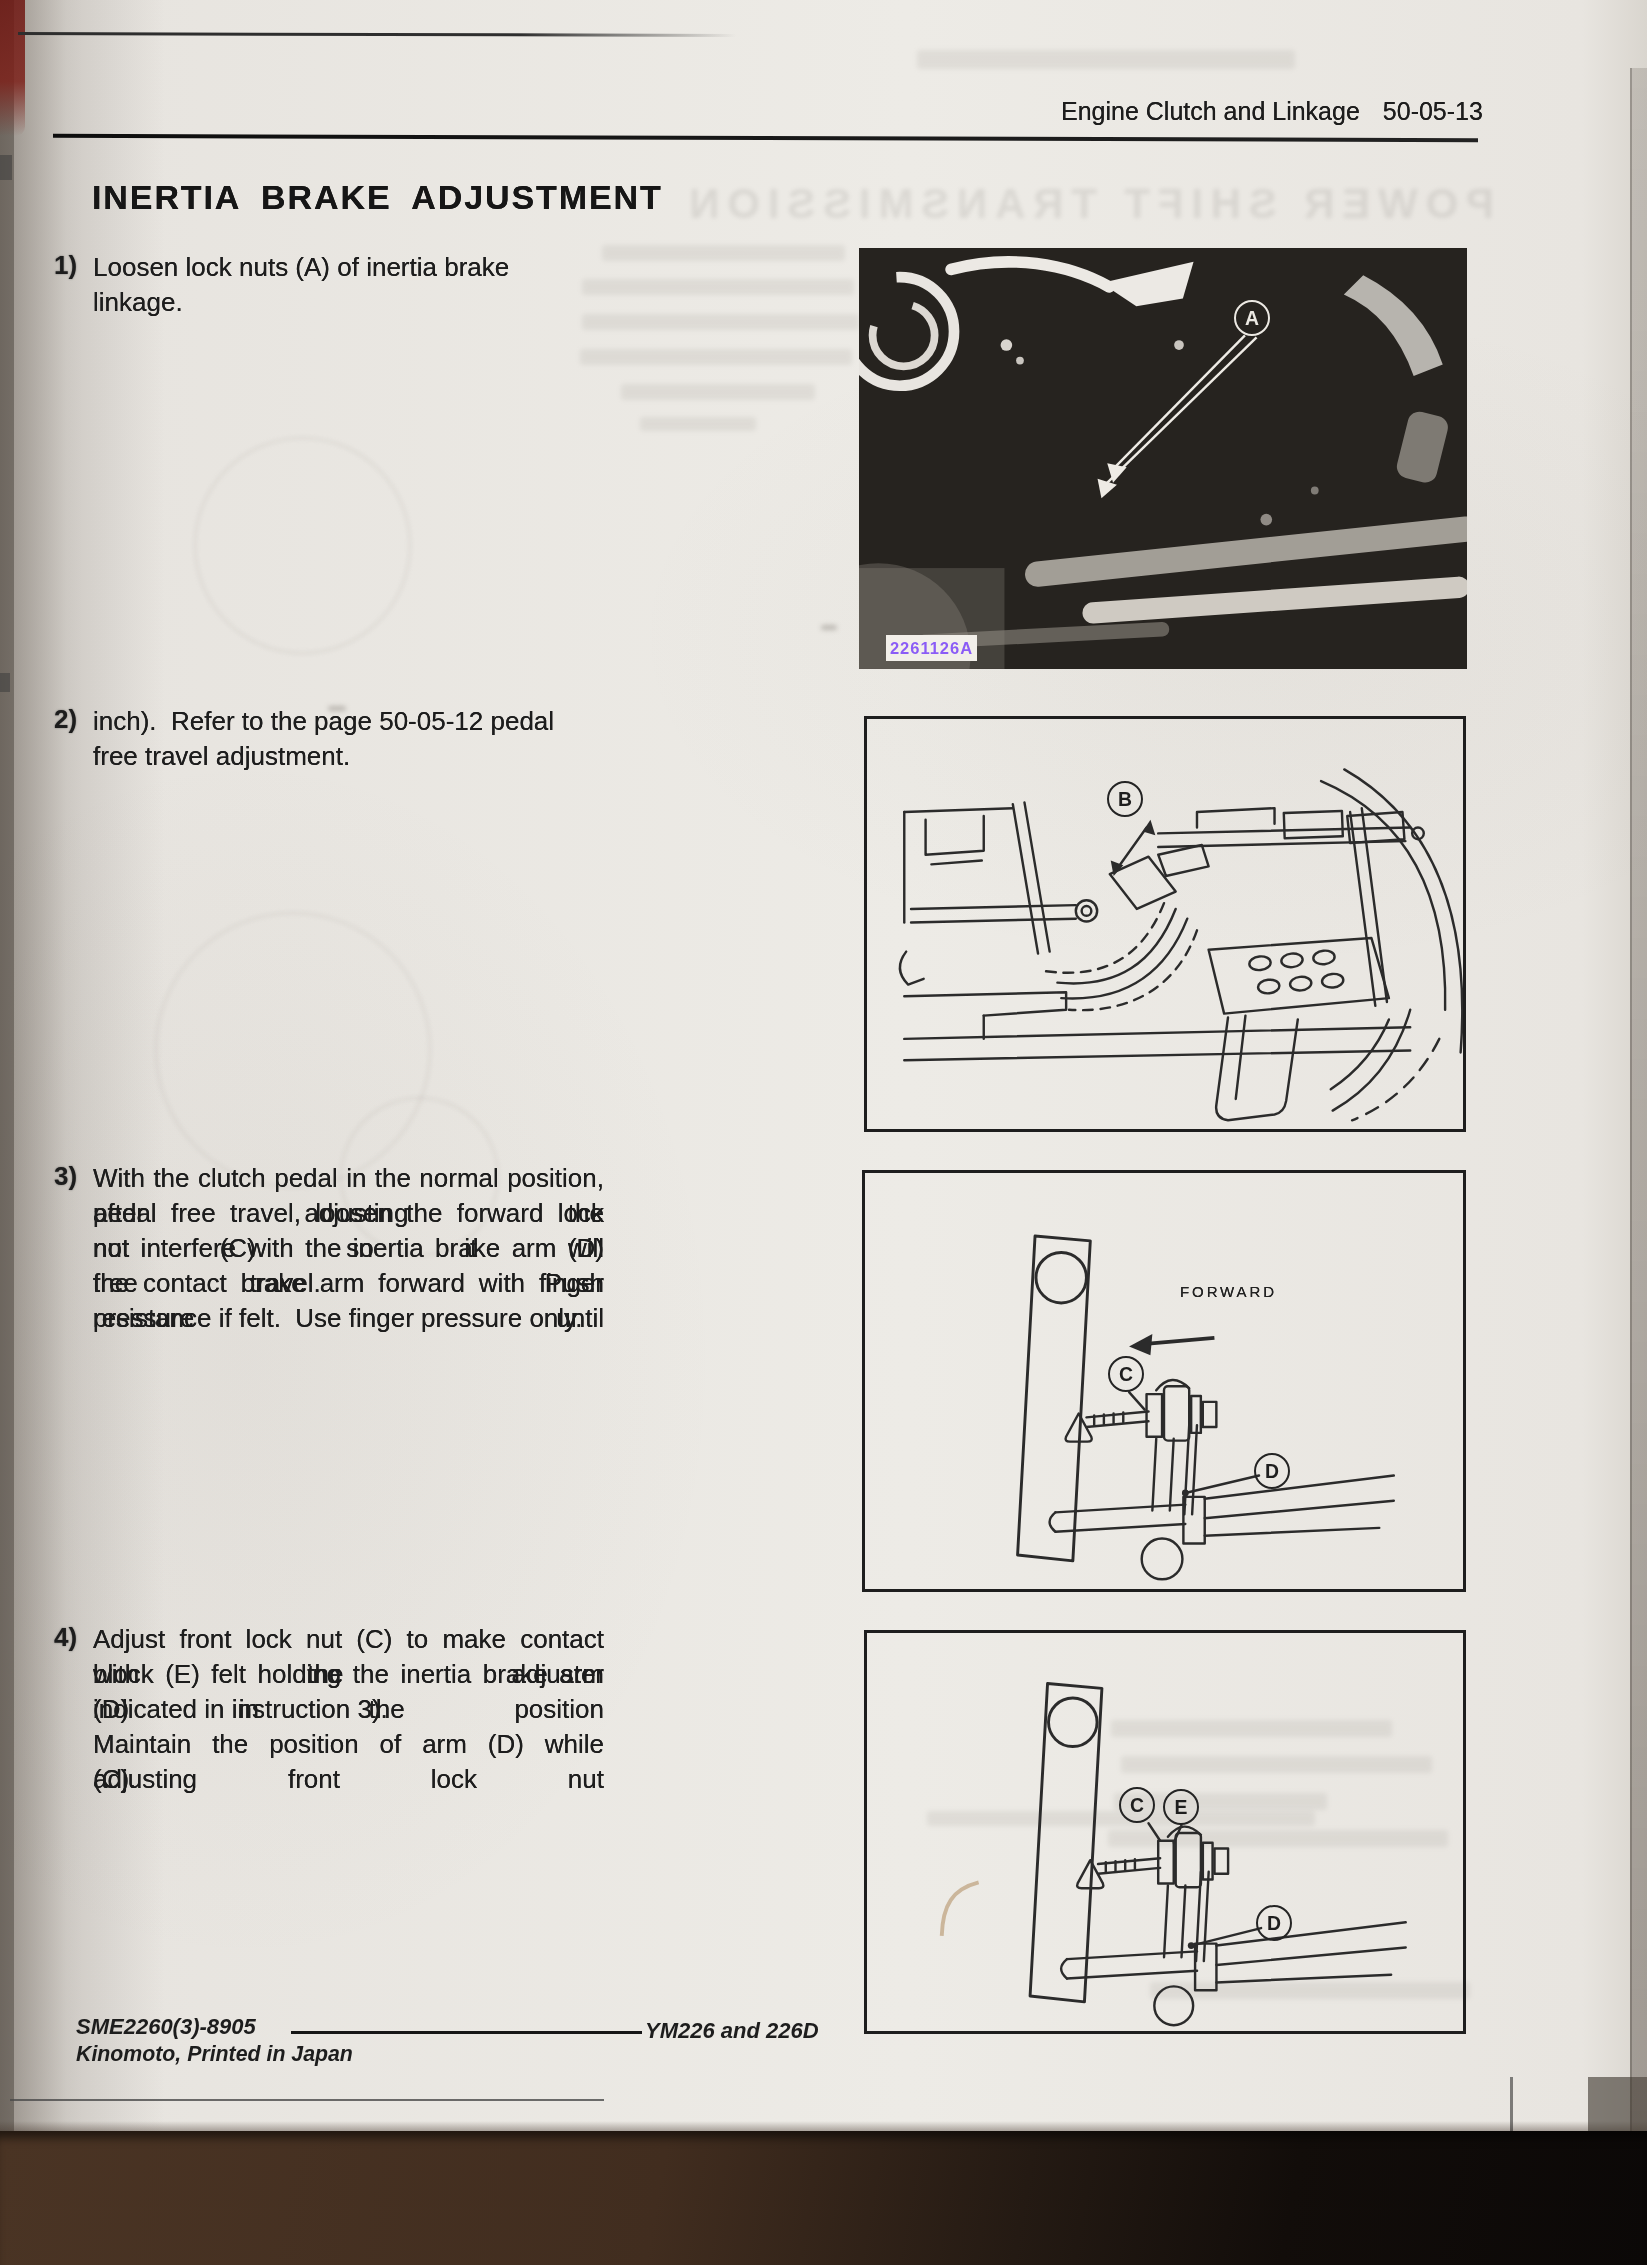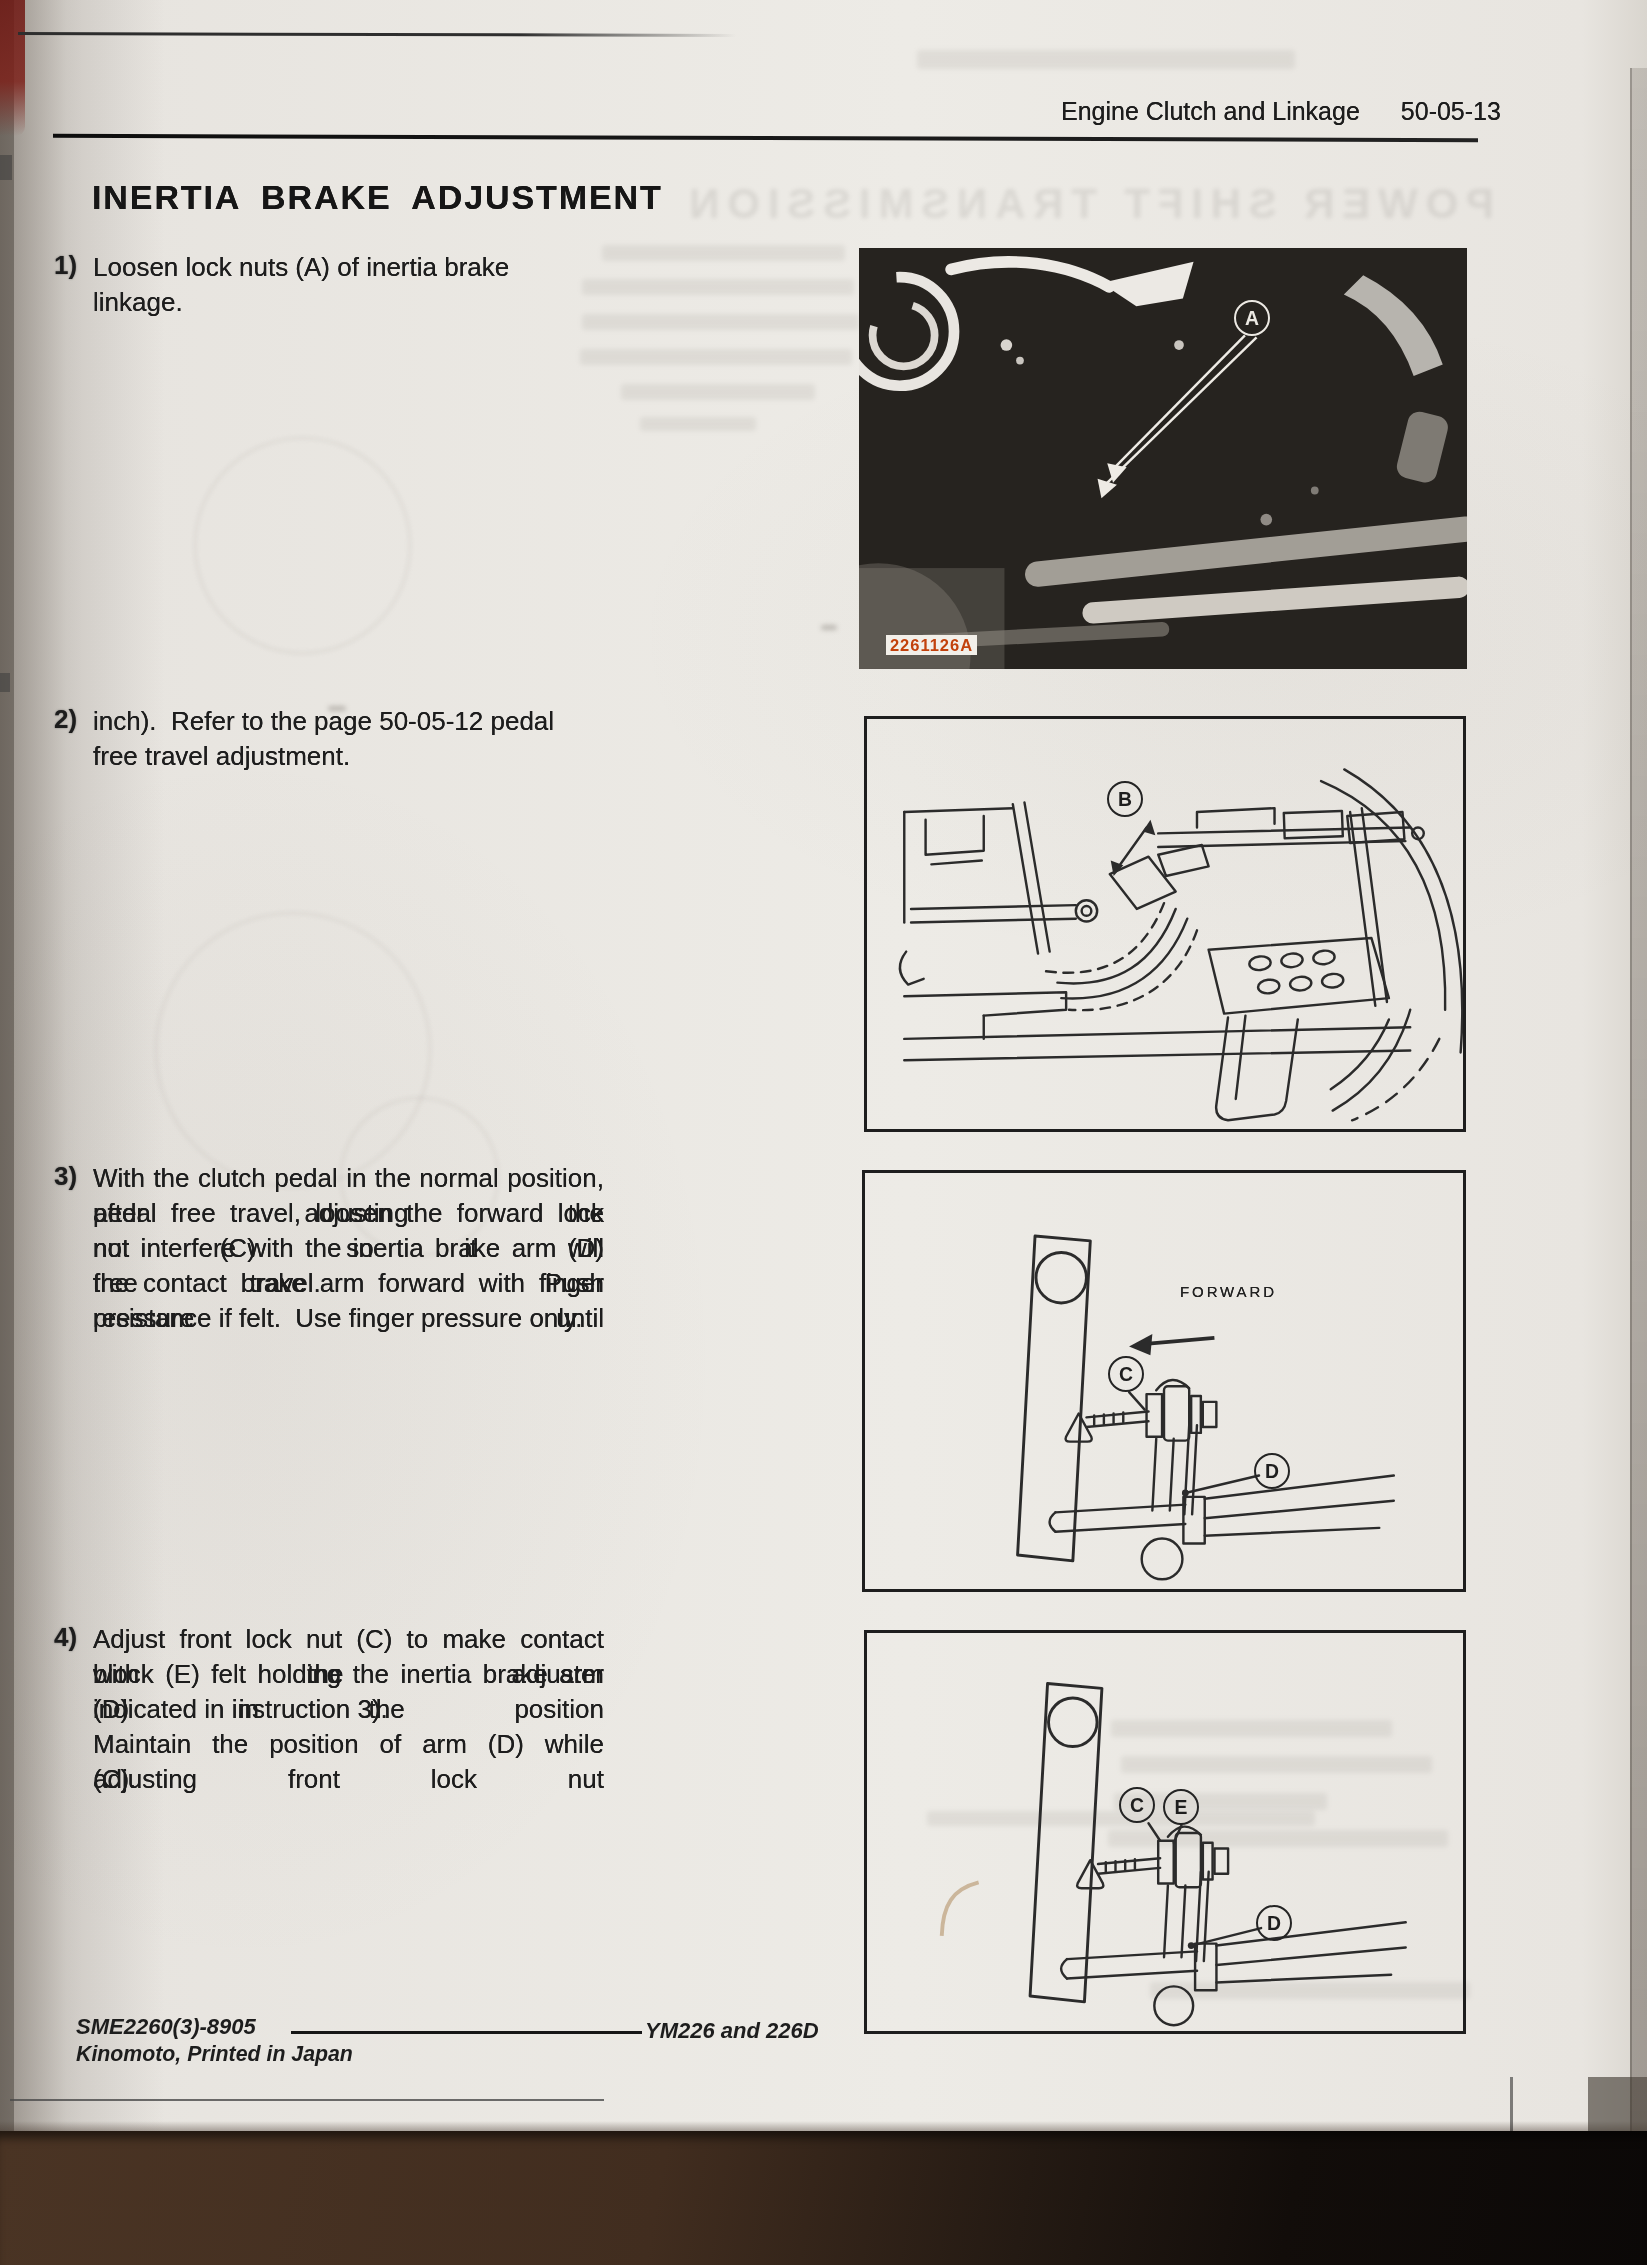--- a/index.html
+++ b/index.html
@@ -27,37 +27,37 @@
   .bottom-fade{left:0;top:2121px;width:1648px;height:11.6px;
     background:linear-gradient(to bottom,rgba(60,45,35,0),rgba(60,45,35,.45));}
   .bottom-band{left:0;top:2131px;width:1648px;height:135px;
     background:linear-gradient(100deg,#4a3424 0%,#412d1f 40%,#241a13 62%,#120d0a 78%,#0b0807 100%);
     box-shadow:inset 0 11.6px 9.7px -4.9px rgba(0,0,0,.55);}
   .stack-shadow{left:1588px;top:2077px;width:60px;height:56px;background:#3a332c;opacity:.6;}
   .stack-line{left:1510px;top:2077px;width:2.9px;height:54px;background:#222;opacity:.55;}
   
   .hdr{left:1061px;top:97px;width:427px;font-size:25px;white-space:nowrap;
     text-shadow:0 0 0.4px #1b1b1b;}
-  .hdr .pg{margin-left:41px;}
+  .hdr .pg{margin-left:23px;}
   .hdr-rule{left:53px;top:136px;width:1425px;height:3.9px;transform:rotate(.18deg);
     background:linear-gradient(to right,#0d0d0d,#1a1a1a 60%,#232323);}
   
   .title{left:92px;top:178px;font-size:34px;font-weight:bold;letter-spacing:1.9px;
     word-spacing:9.7px;color:#161616;text-shadow:0 0 0.5px #161616;}
   .step{width:582px;}
   .stepnum{position:absolute;left:0;top:0;font-size:26px;font-weight:bold;
     text-shadow:0 0 1.9px rgba(40,40,40,.55);}
   .stepbody{margin-left:39px;width:511px;}
   .l{font-size:26px;line-height:35px;height:35px;white-space:pre-wrap;
     text-shadow:0 0 0.3px #202020;}
   .j{text-align:justify;text-align-last:justify;}
   
   .figbox{border:3.9px solid #1e1e1e;background:transparent;}
   .photo{left:859px;top:248px;width:608px;height:421px;background:#26231f;overflow:hidden;}
-  .caption{left:886px;top:635px;width:91px;height:20px;background:#f2efe9;color:#c2410c;
+  .caption{left:886px;top:635px;width:91px;height:26px;background:#f2efe9;color:#8b5cf6;
     font-size:16.5px;font-weight:bold;letter-spacing:1px;display:flex;align-items:center;
     justify-content:center;}
   .lbl{position:absolute;width:32px;height:32px;border:2.9px solid #242424;border-radius:50%;
     display:flex;align-items:center;justify-content:center;font-weight:bold;font-size:19.4px;
     color:#1e1e1e;transform:translate(-50%,-50%);background:transparent;}
   .lbl.light{border-color:#ece9e3;color:#ece9e3;}
   .forward{left:1180px;top:1283px;font-size:15px;letter-spacing:2.9px;color:#222;
     text-shadow:0 0 0.4px #222;}
   
   .foot-code{left:76px;top:2014px;font-size:22px;font-style:italic;font-weight:bold;}

